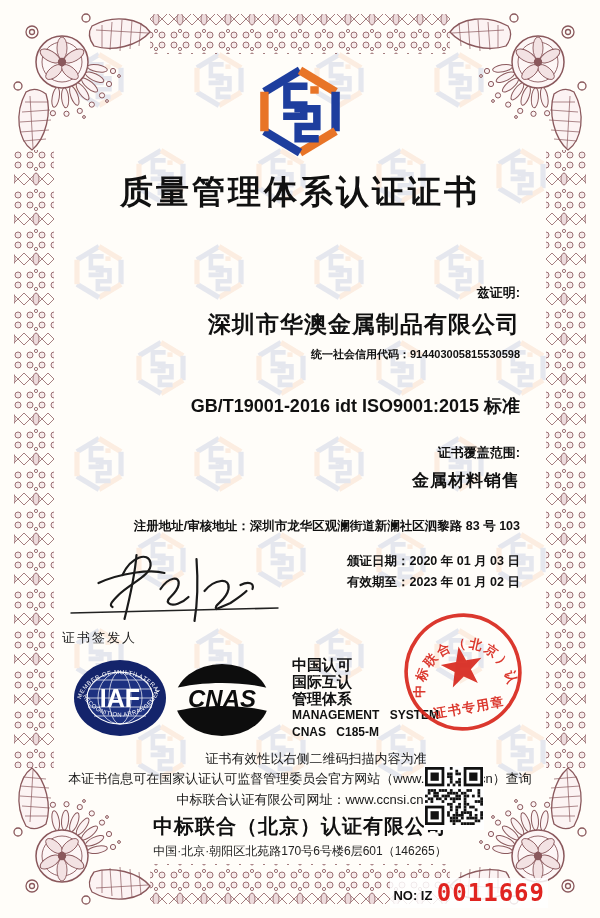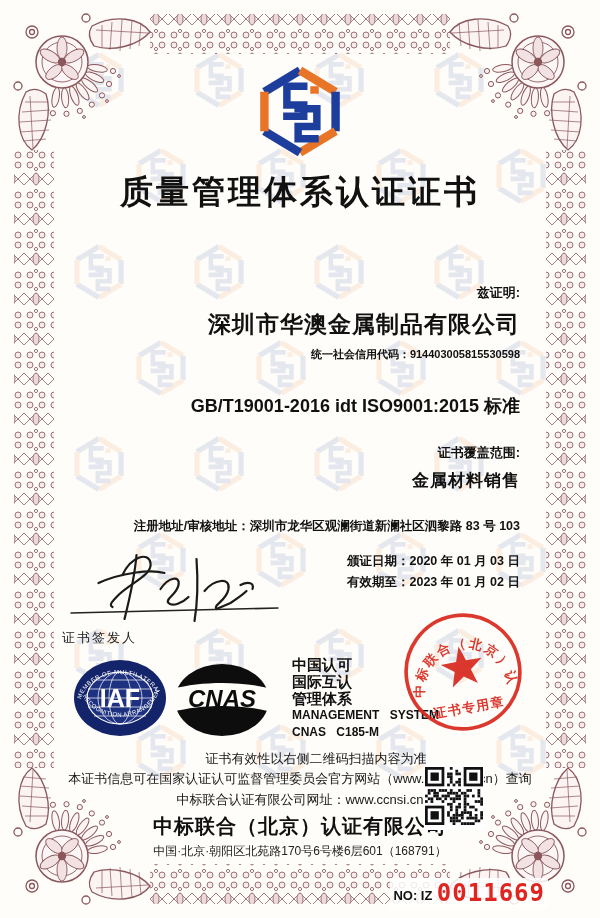--- a/index.html
+++ b/index.html
@@ -325,21 +325,21 @@
       <textPath href="#sealArc">中标联合（北京）认证有限公司</textPath>
     </text>
     <path d="M60,35 L64.9,49.2 L80,49.5 L68,58.6 L72.3,73 L60,64.4 L47.7,73 L52,58.6 L40,49.5 L55.1,49.2 Z" style="fill:var(--seal_red,#d8281d)"></path>
     <text x="60" y="99" text-anchor="middle" font-size="12.5" font-weight="bold" letter-spacing="1.5" style="fill:var(--seal_red,#d8281d)">证书专用章</text>
   </svg>
 
   <div class="fnote1">证书有效性以右侧二维码扫描内容为准</div>
   <div class="fnote2">本证书信息可在国家认证认可监督管理委员会官方网站（www.cnca.gov.cn）查询</div>
   <div class="fnote3">中标联合认证有限公司网址：www.ccnsi.cn</div>
   <div class="issuer">中标联合（北京）认证有限公司</div>
-  <div class="issueraddr">中国·北京·朝阳区北苑路170号6号楼6层601（168791）</div>
+  <div class="issueraddr">中国·北京·朝阳区北苑路170号6号楼6层601（146265）</div>
 
   <div class="qr" id="qr"><svg width="58" height="58" viewBox="0 0 21 21">
         <rect x="0" y="0" width="7" height="7" fill="#111"></rect>
         <rect x="1" y="1" width="5" height="5" fill="#fff"></rect>
         <rect x="2" y="2" width="3" height="3" fill="#111"></rect>
         <rect x="14" y="0" width="7" height="7" fill="#111"></rect>
         <rect x="15" y="1" width="5" height="5" fill="#fff"></rect>
         <rect x="16" y="2" width="3" height="3" fill="#111"></rect>
         <rect x="0" y="14" width="7" height="7" fill="#111"></rect>
         <rect x="1" y="15" width="5" height="5" fill="#fff"></rect>

